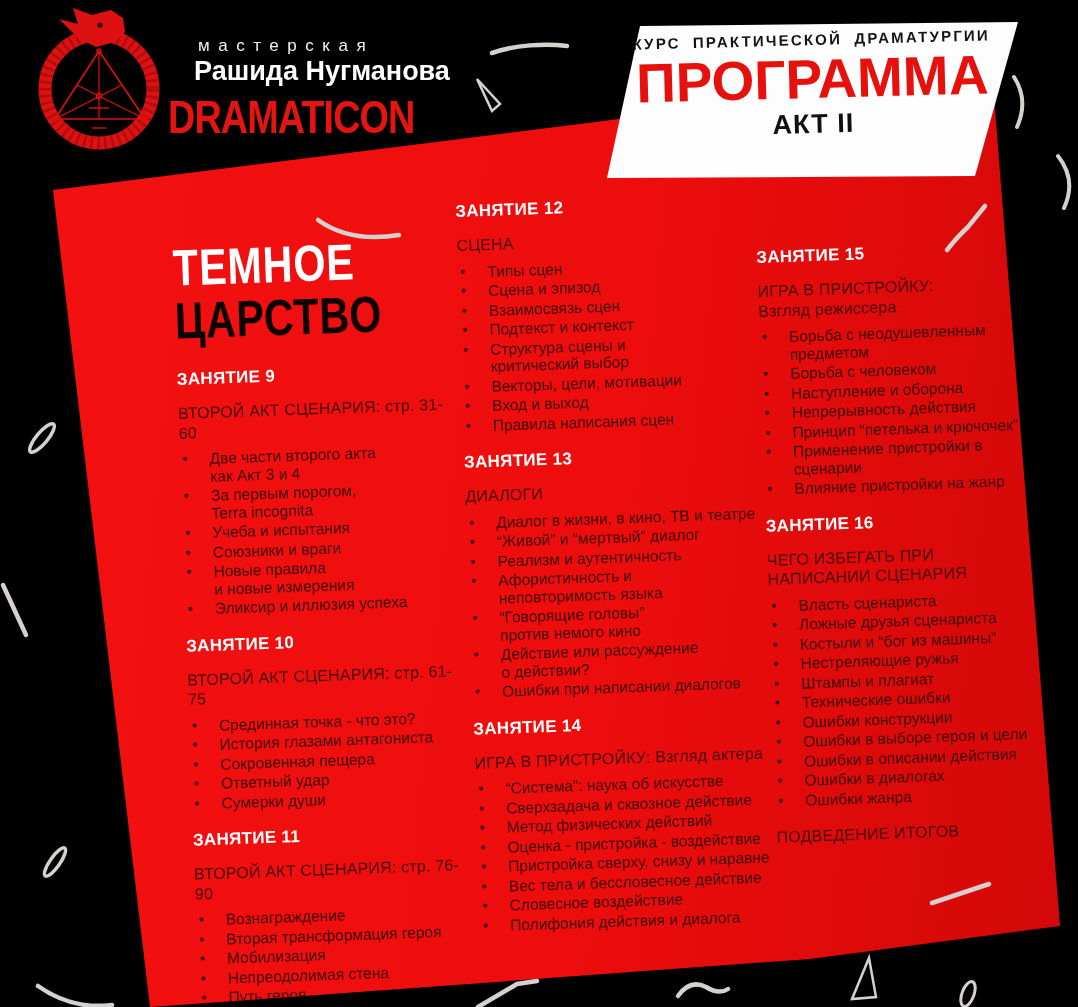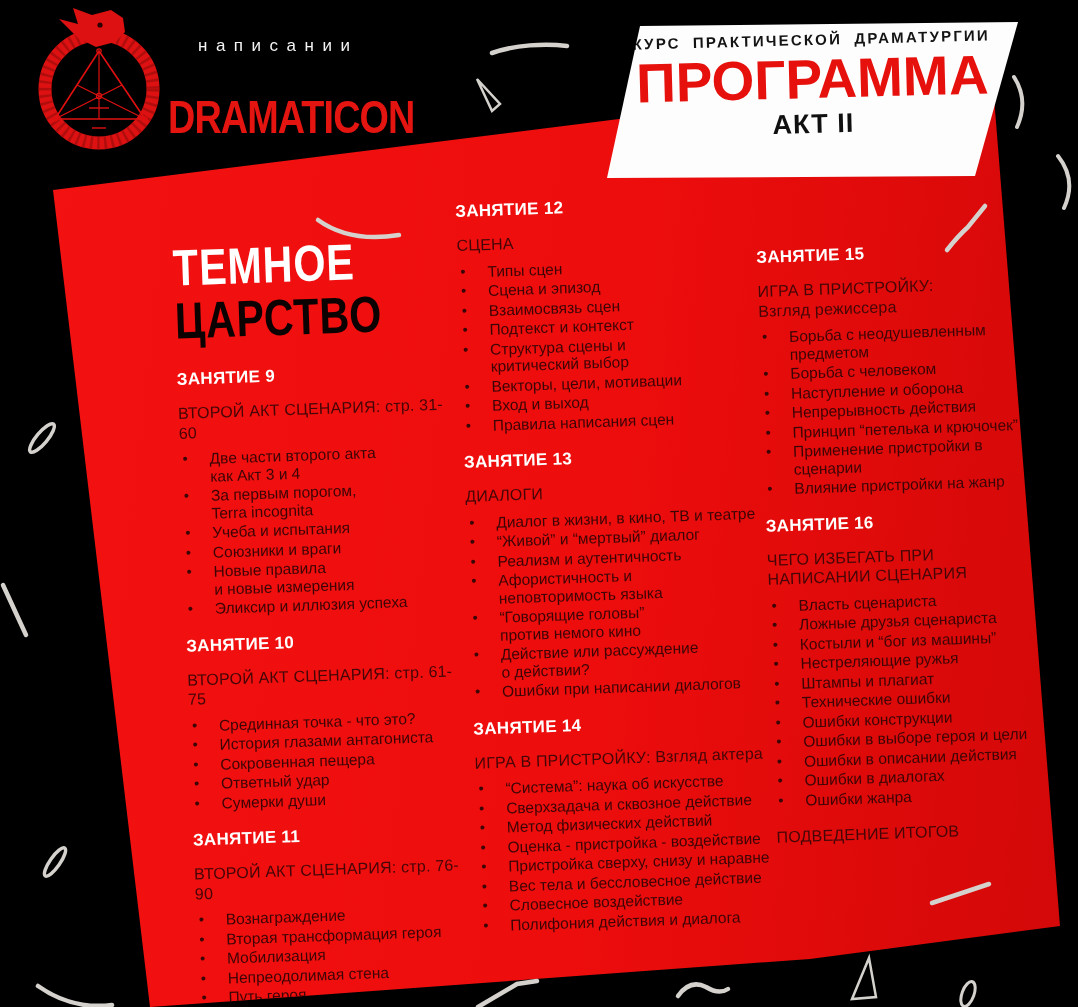--- a/index.html
+++ b/index.html
@@ -363,21 +363,22 @@
     <line x1="73" y1="47" x2="73" y2="115" stroke="#e01010" stroke-width="1.2"></line>
     <line x1="29" y1="115" x2="96" y2="81" stroke="#e01010" stroke-width="1.2"></line>
     <line x1="119" y1="115" x2="51" y2="81" stroke="#e01010" stroke-width="1.2"></line>
     <circle cx="73" cy="92" r="2.6" fill="none" stroke="#e01010" stroke-width="1.2"></circle>
     <circle cx="73" cy="47" r="2.2" fill="none" stroke="#e01010" stroke-width="1.2"></circle>
     <circle cx="29" cy="115" r="2.2" fill="none" stroke="#e01010" stroke-width="1.2"></circle>
     <circle cx="119" cy="115" r="2.2" fill="none" stroke="#e01010" stroke-width="1.2"></circle>
     <line x1="63" y1="104" x2="83" y2="104" stroke="#e01010" stroke-width="1.4"></line>
     <line x1="66" y1="124" x2="80" y2="124" stroke="#e01010" stroke-width="1.4"></line>
   </svg>
-  <div class="studio-line1">написании</div>
+  <div class="studio-line1">мастерская</div>
+  <div class="studio-line2">Рашида Нугманова</div>
   <div class="brand">DRAMATICON</div>
 
   <div class="banner">
     <div class="banner-inner">
       <div class="banner-kicker">КУРС ПРАКТИЧЕСКОЙ ДРАМАТУРГИИ</div>
       <div class="banner-title">ПРОГРАММА</div>
       <div class="banner-subtitle">АКТ II</div>
     </div>
   </div>
 

